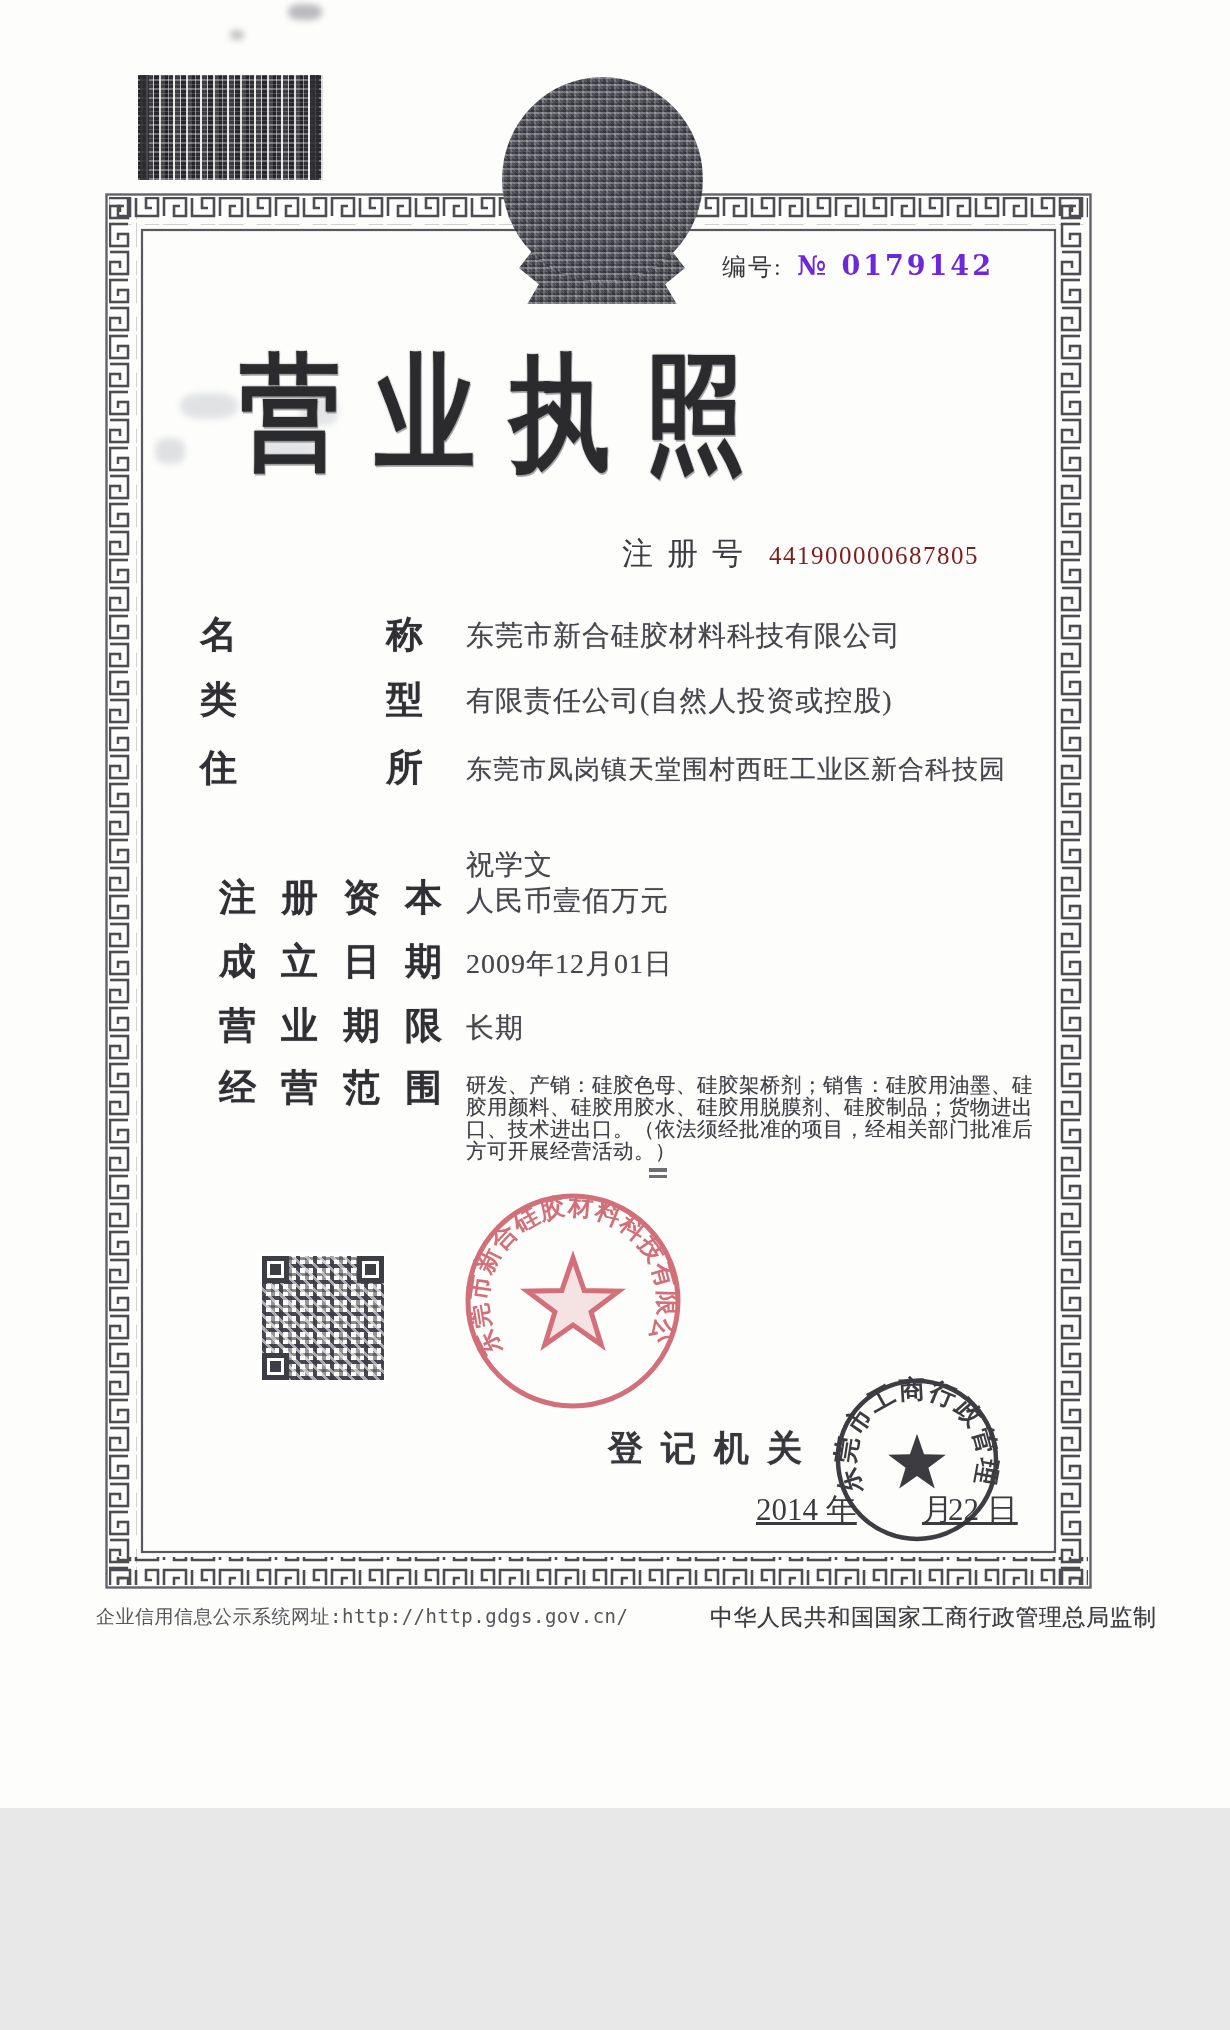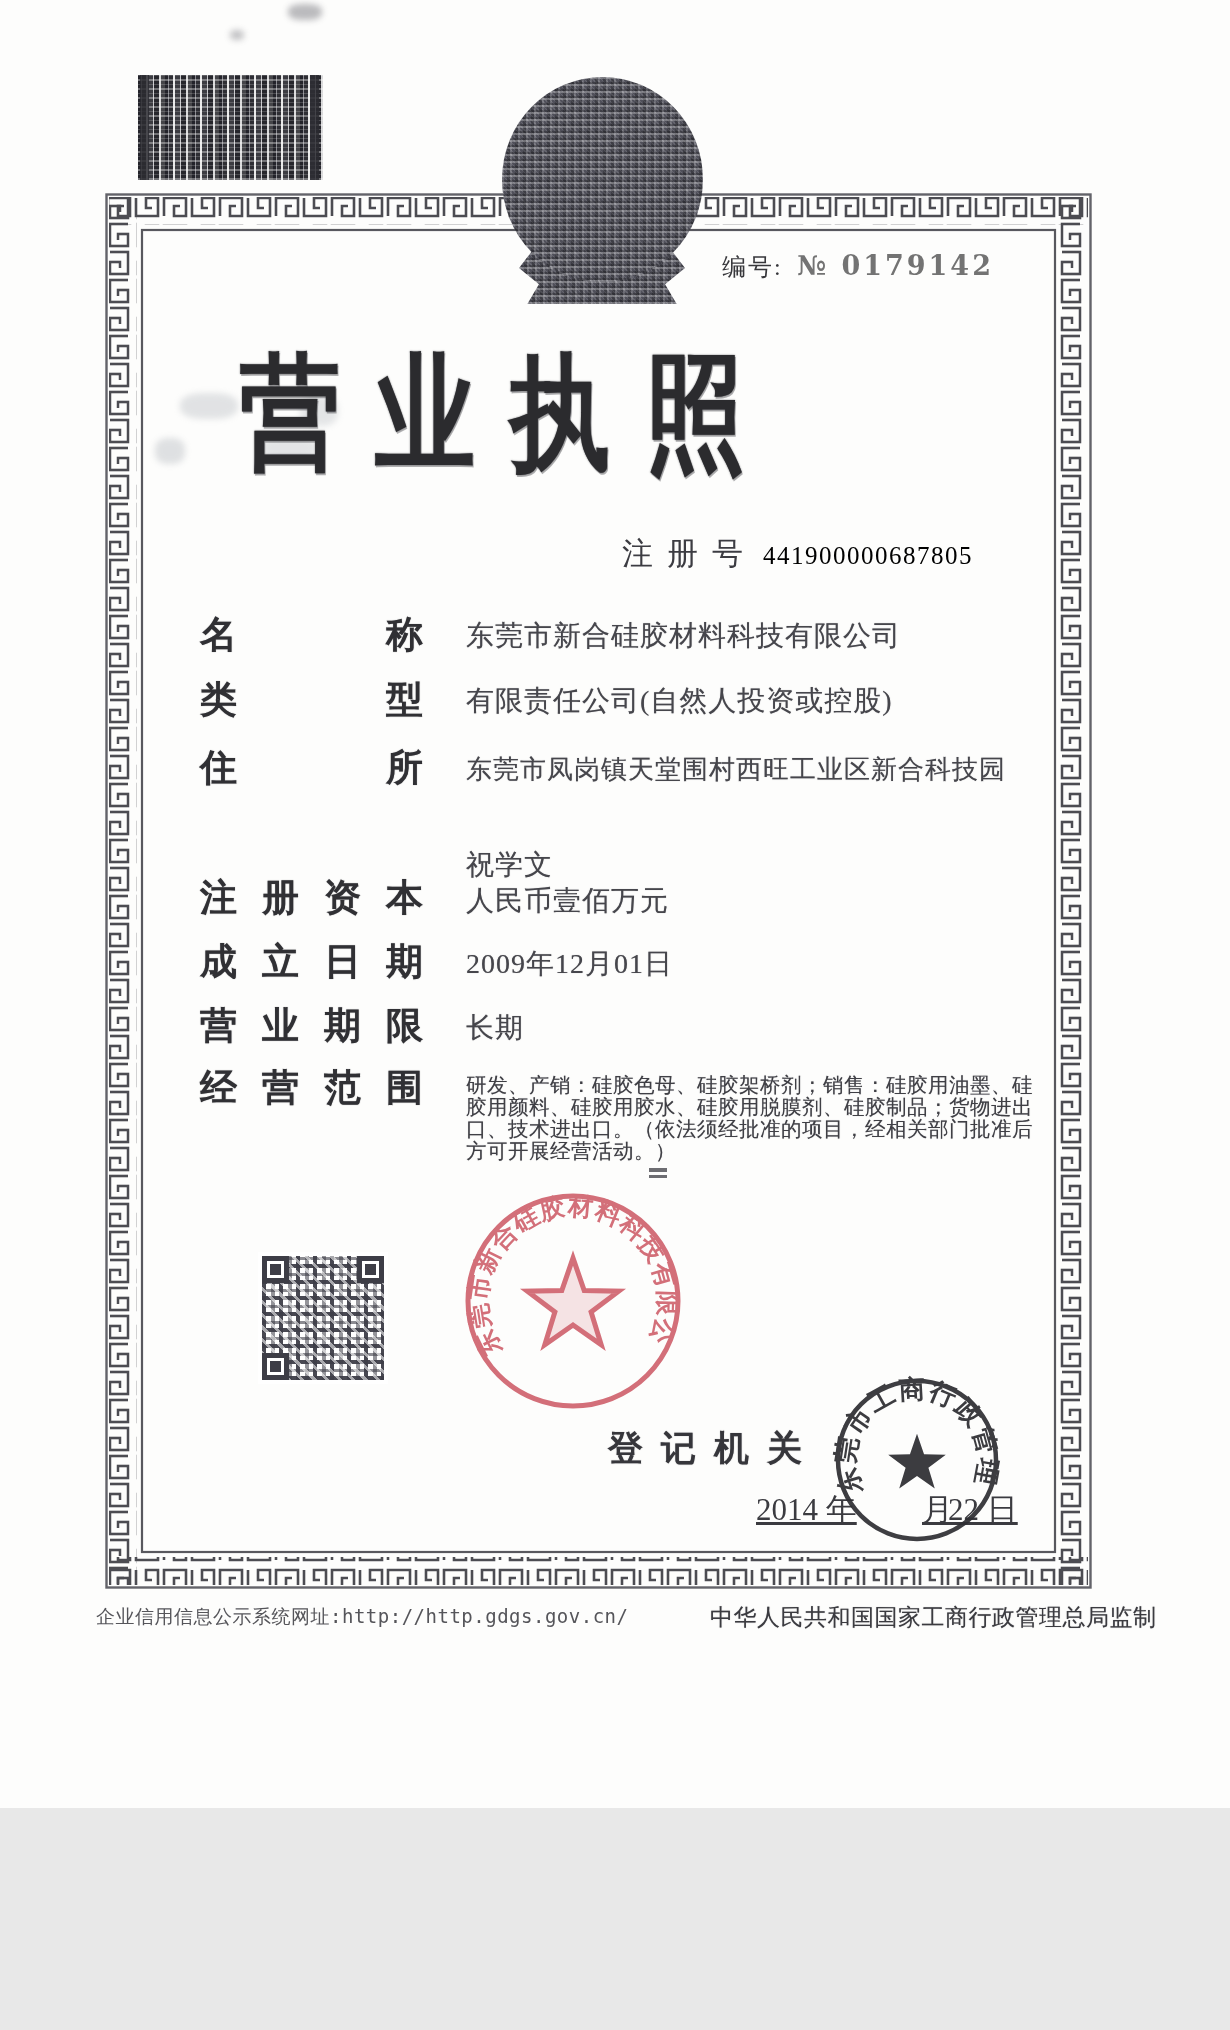--- a/index.html
+++ b/index.html
@@ -34,43 +34,43 @@
     position:absolute;left:519px;top:242px;width:166px;height:62px;z-index:2;
     clip-path:polygon(12% 0,88% 0,100% 42%,88% 68%,95% 100%,5% 100%,12% 68%,0 42%);
   }
 
   
   .frame{position:absolute;left:105px;top:193px;z-index:1;}
 
   
   .serial{position:absolute;left:722px;top:250px;z-index:2;display:flex;align-items:baseline;gap:14px;white-space:nowrap;}
   .serial .s-label{font-size:24px;color:#37373b;letter-spacing:2px;}
-  .serial .s-value{font-size:27px;font-weight:bold;color:#737373;font-family:"DejaVu Serif","Liberation Serif",serif;letter-spacing:3px;}
+  .serial .s-value{font-size:27px;font-weight:bold;color:#6d28d9;font-family:"DejaVu Serif","Liberation Serif",serif;letter-spacing:3px;}
 
   
   .title{
     position:absolute;left:240px;top:350px;z-index:2;white-space:nowrap;
     font-family:"Liberation Sans","DejaVu Sans",sans-serif;font-weight:900;
     font-size:100px;line-height:100px;letter-spacing:35px;color:#2b2b2e;
     transform:scaleY(1.25);transform-origin:left top;
     text-shadow:0 0 1.5px rgba(30,30,35,.75), 1px 1px 0 rgba(40,40,45,.35);
   }
 
   
   .regno{position:absolute;left:622px;top:533px;z-index:2;white-space:nowrap;display:flex;align-items:baseline;}
   .regno .r-label{font-size:31px;letter-spacing:14px;color:#3c3c42;}
-  .regno .r-value{font-size:25px;margin-left:6px;letter-spacing:1.5px;color:#000000;font-family:"Liberation Serif",serif;}
+  .regno .r-value{font-size:25px;margin-left:12px;letter-spacing:1.5px;color:#7f1d1d;font-family:"Liberation Serif",serif;}
 
   
   .lbl{
     position:absolute;left:200px;width:260px;white-space:nowrap;z-index:2;
     font-size:37px;font-weight:bold;color:#303034;line-height:40px;
     text-shadow:0 0 1px rgba(40,40,45,.55);
   }
-  .ls2{letter-spacing:149px;} .ls4{letter-spacing:25px;} .ls5{letter-spacing:9px;}
+  .ls2{letter-spacing:149px;} .ls4{letter-spacing:25px;margin-left:19px;} .ls5{letter-spacing:9px;}
   .val{
     position:absolute;left:466px;white-space:nowrap;z-index:2;
     font-size:28px;color:#46464c;line-height:34px;letter-spacing:1px;
     text-shadow:0 0 .8px rgba(60,60,66,.5);
   }
   .val.small{font-size:26px;}
   .scope{
     position:absolute;left:466px;top:1074px;width:578px;white-space:normal;z-index:2;
     font-size:20.5px;line-height:22px;letter-spacing:.5px;color:#3f3f45;
     word-break:break-all;line-break:anywhere;text-shadow:0 0 .7px rgba(60,60,66,.5);

